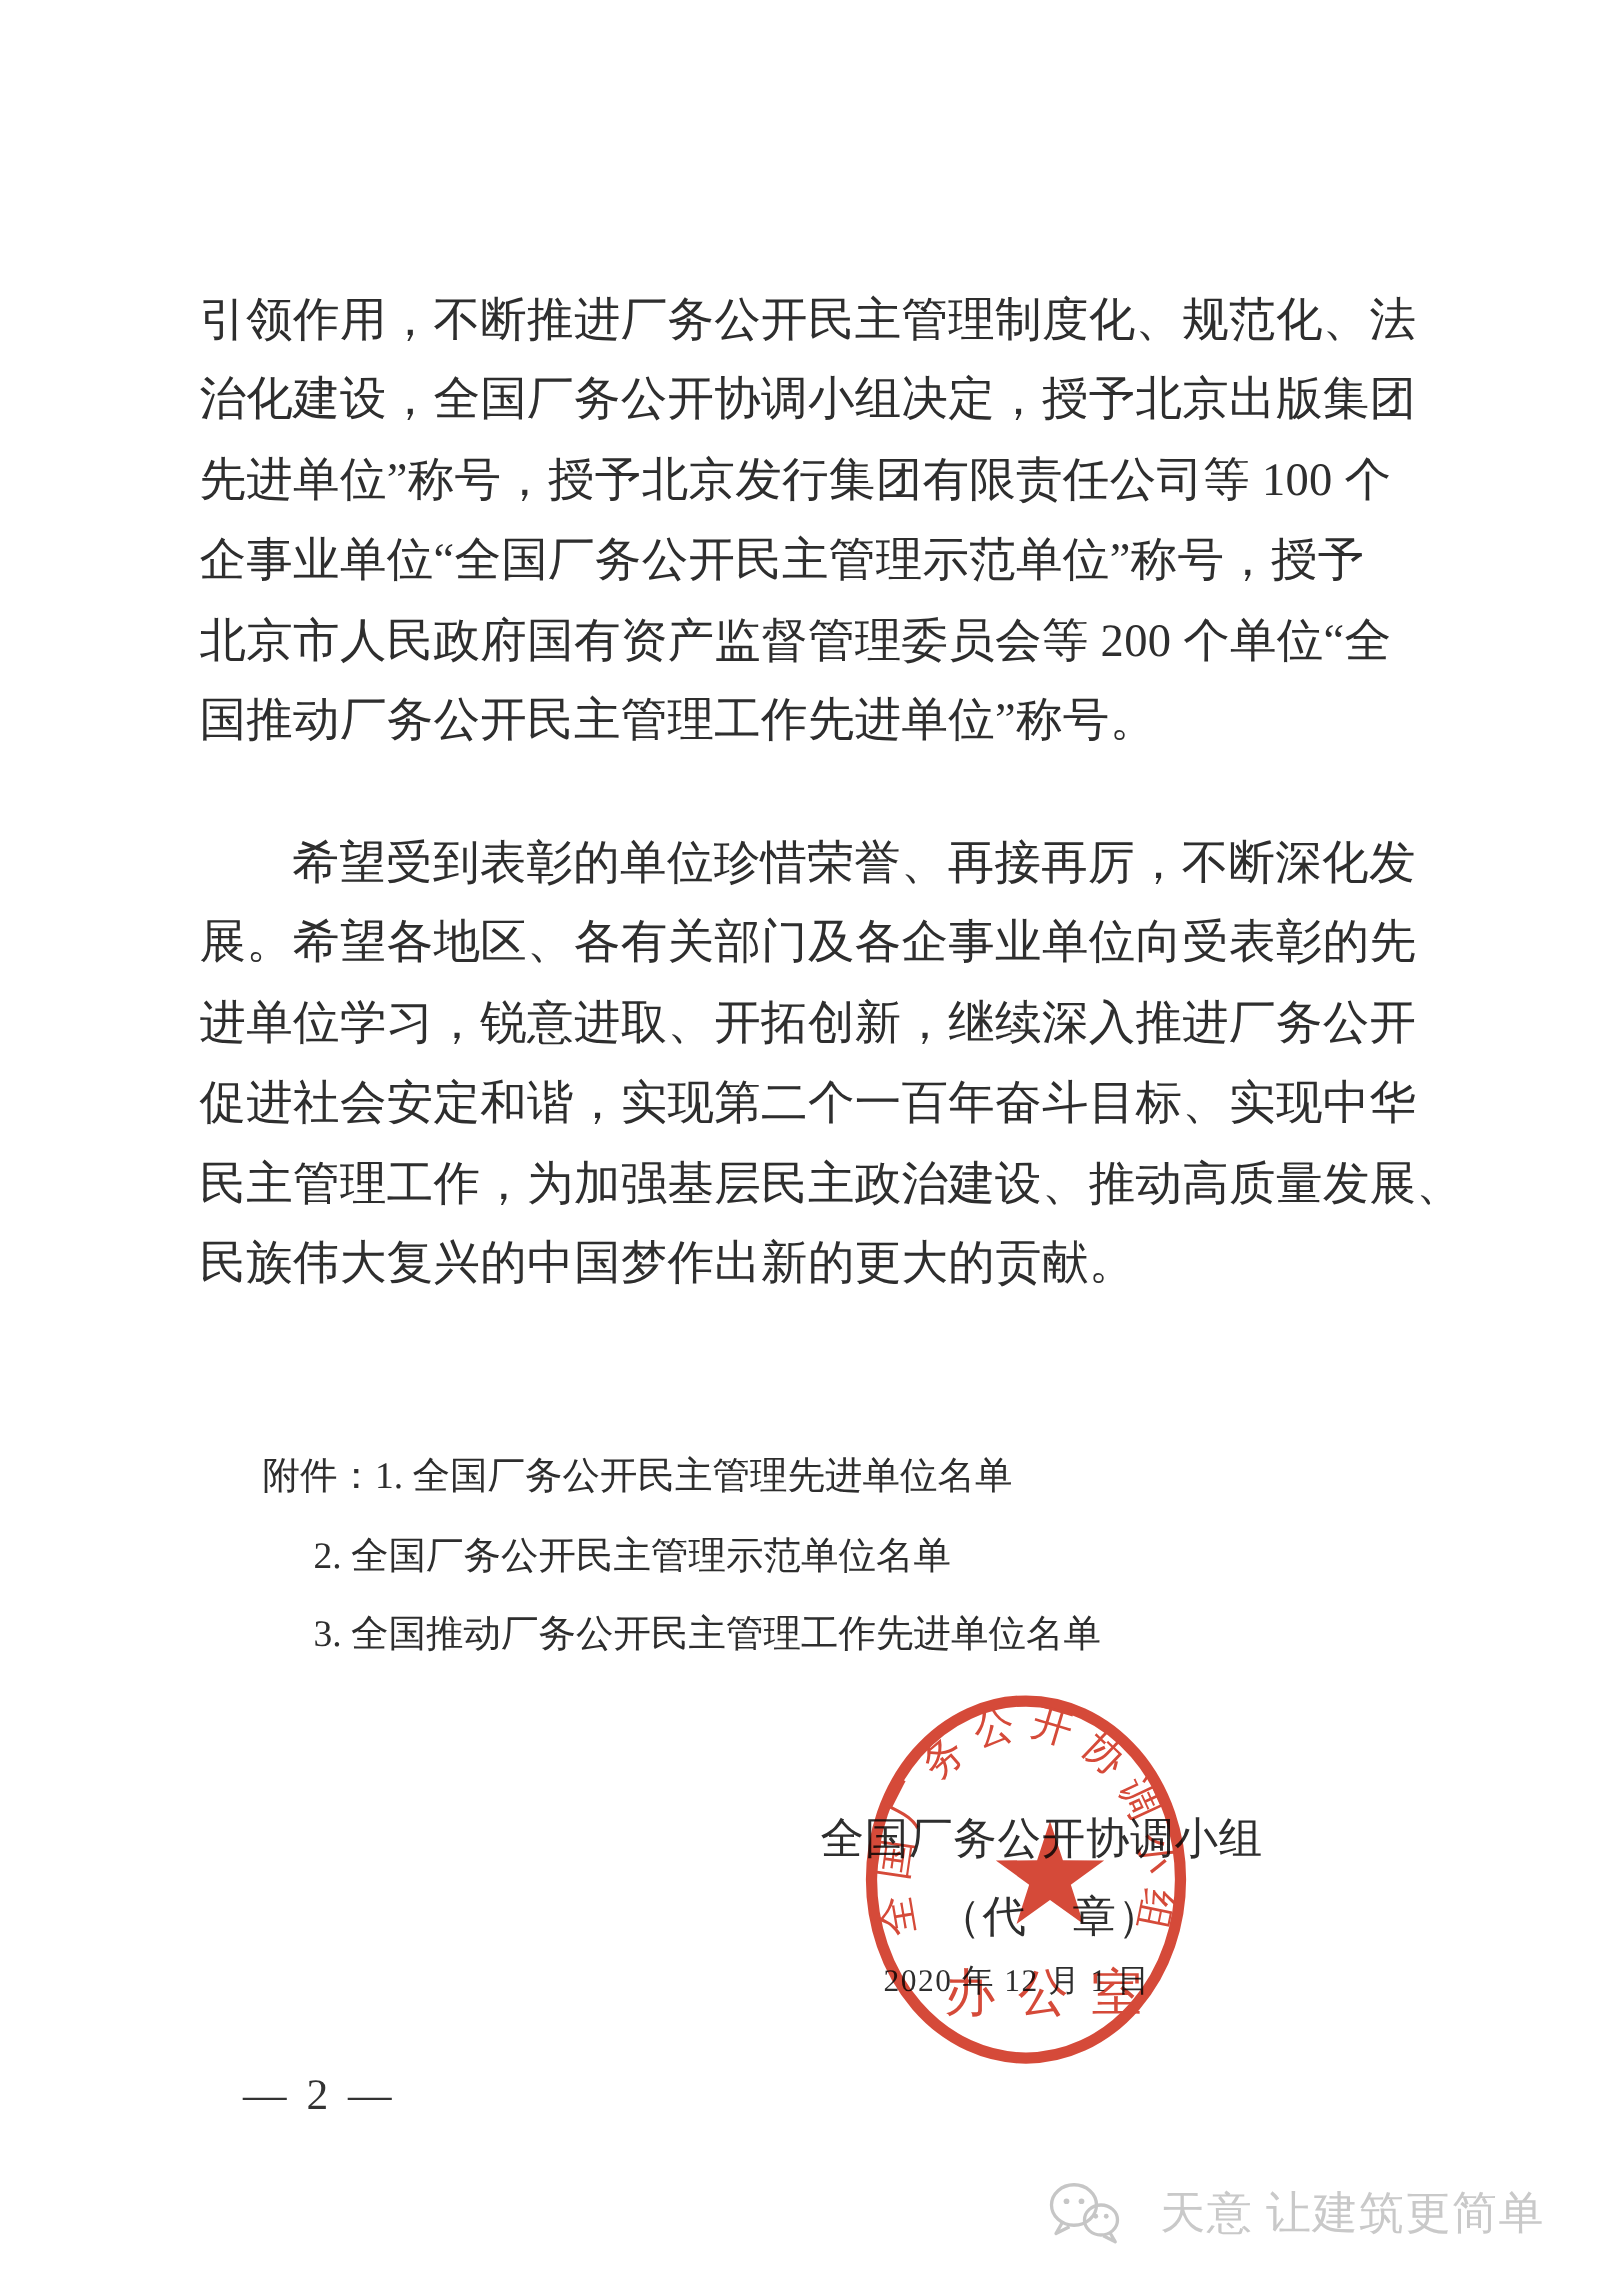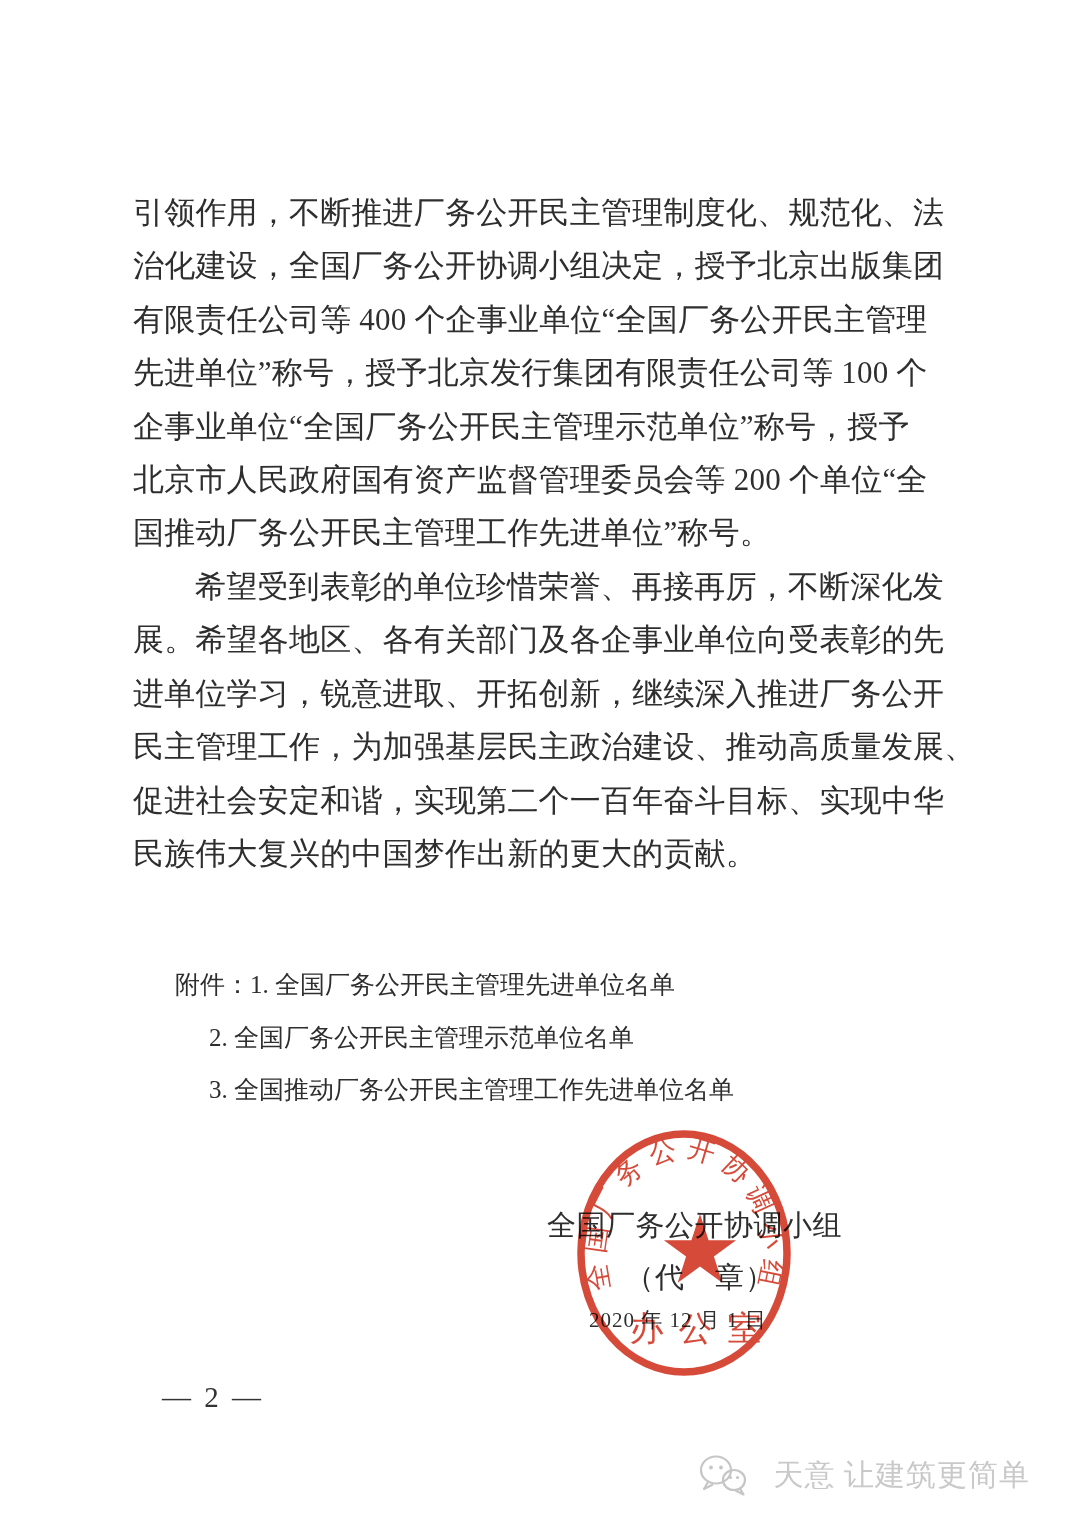--- a/index.html
+++ b/index.html
@@ -13,21 +13,21 @@
   }
   .abs{position:absolute;}
   .line{white-space:nowrap;}
   
   .para{
     left:133px;width:830px;
     font-size:31px;line-height:53.4px;
     letter-spacing:0.2px;
   }
   .para1{top:186px;}
-  .para2{top:560px;}
+  .para2{top:548px;}
   .indent{padding-left:62px;}
   
   .attachments{
     left:175px;width:830px;
     font-size:25px;line-height:52.6px;
     top:959px;
   }
   .attach-label{display:inline;}
   .attach-item{display:inline;}
   .attach-row2{margin-left:34px;}
@@ -53,33 +53,32 @@
   }
 </style>
 </head>
 <body>
 
 <div class="page">
 
   <div class="abs para para1">
     <div class="line">引领作用，不断推进厂务公开民主管理制度化、规范化、法</div>
     <div class="line">治化建设，全国厂务公开协调小组决定，授予北京出版集团</div>
-    <div class="line">有限责任公司等 400 个企事业单位“全国厂务公开民主管理</div>
     <div class="line">先进单位”称号，授予北京发行集团有限责任公司等 100 个</div>
     <div class="line">企事业单位“全国厂务公开民主管理示范单位”称号，授予</div>
     <div class="line">北京市人民政府国有资产监督管理委员会等 200 个单位“全</div>
     <div class="line">国推动厂务公开民主管理工作先进单位”称号。</div>
   </div>
 
   <div class="abs para para2">
     <div class="line indent">希望受到表彰的单位珍惜荣誉、再接再厉，不断深化发</div>
     <div class="line">展。希望各地区、各有关部门及各企事业单位向受表彰的先</div>
     <div class="line">进单位学习，锐意进取、开拓创新，继续深入推进厂务公开</div>
+    <div class="line">促进社会安定和谐，实现第二个一百年奋斗目标、实现中华</div>
     <div class="line">民主管理工作，为加强基层民主政治建设、推动高质量发展、</div>
-    <div class="line">促进社会安定和谐，实现第二个一百年奋斗目标、实现中华</div>
     <div class="line">民族伟大复兴的中国梦作出新的更大的贡献。</div>
   </div>
 
   <div class="abs attachments">
     <div class="line">
       <span class="attach-label">附件：</span><span class="attach-item">1. 全国厂务公开民主管理先进单位名单</span>
     </div>
     <div class="line attach-row2">2. 全国厂务公开民主管理示范单位名单</div>
     <div class="line attach-row2">3. 全国推动厂务公开民主管理工作先进单位名单</div>
   </div>

